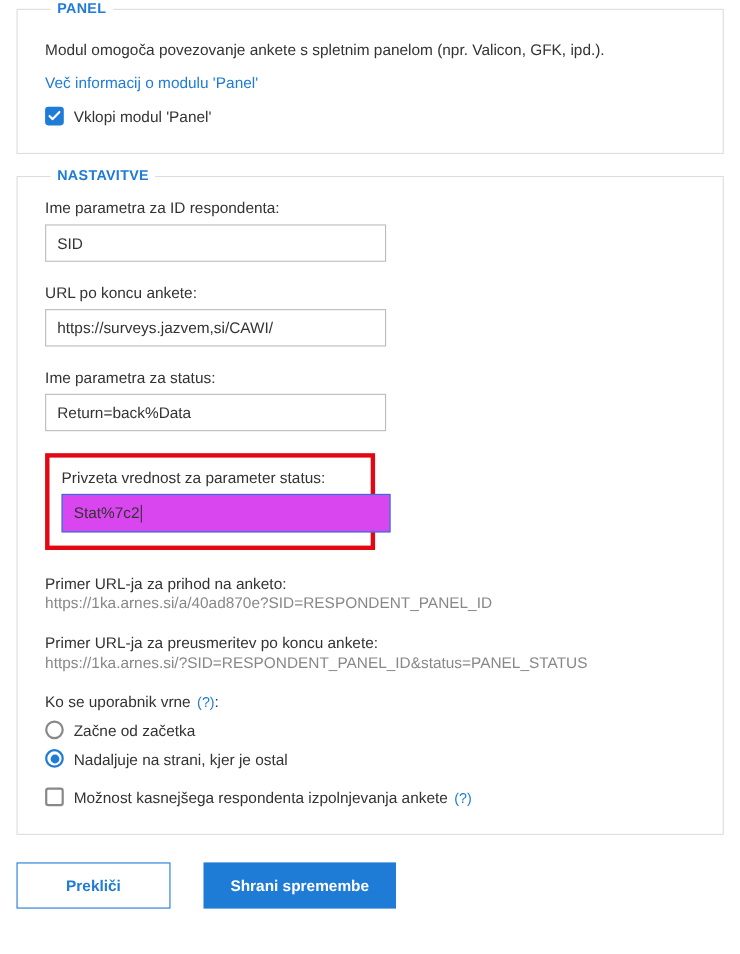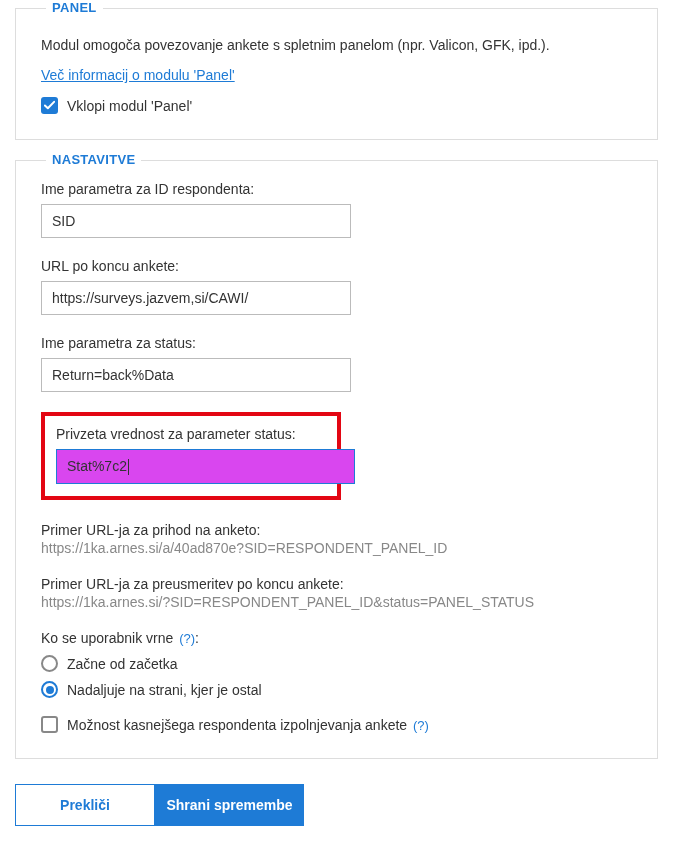--- a/index.html
+++ b/index.html
@@ -28,21 +28,20 @@
       font-size: 13px;
       letter-spacing: 0.3px;
     }
     .description {
       margin: 8px 0 14px 0;
       color: #333;
       font-size: 14px;
     }
     .link {
       color: #1e7bd6;
-      text-decoration: underline;
       cursor: pointer;
       font-size: 14px;
     }
     .check-row, .radio-row {
       display: flex;
       align-items: center;
       gap: 9px;
       margin: 14px 0 0 0;
     }
     .checkbox {
@@ -106,29 +105,30 @@
     .radio.checked { border: 2px solid #1e7bd6; }
     .radio.checked::after {
       content: "";
       width: 8px;
       height: 8px;
       background: #1e7bd6;
       border-radius: 50%;
     }
     .buttons-row {
       display: flex;
+      gap: 30px;
       margin: 25px 15px 25px 15px;
     }
     .btn {
       padding: 12px 0;
       font-size: 14px;
       font-weight: bold;
       border: none;
       cursor: pointer;
-      width: 149px;
+      width: 175px;
       text-align: center;
     }
     .btn.secondary {
       background: #fff;
       color: #1e7bd6;
       border: 1px solid #1e7bd6;
       width: 140px;
     }
     .btn.primary { background: #1e7bd6; color: #fff; }
     .cursor {

